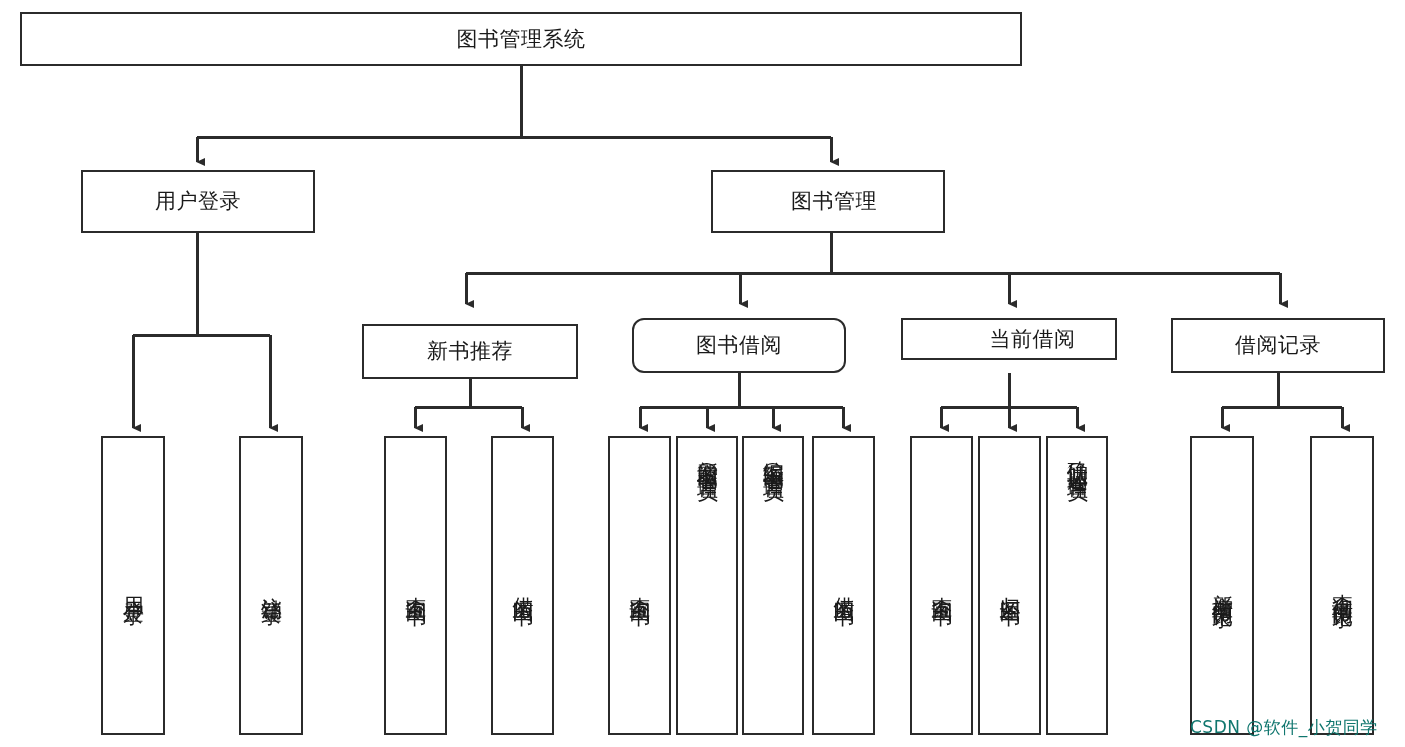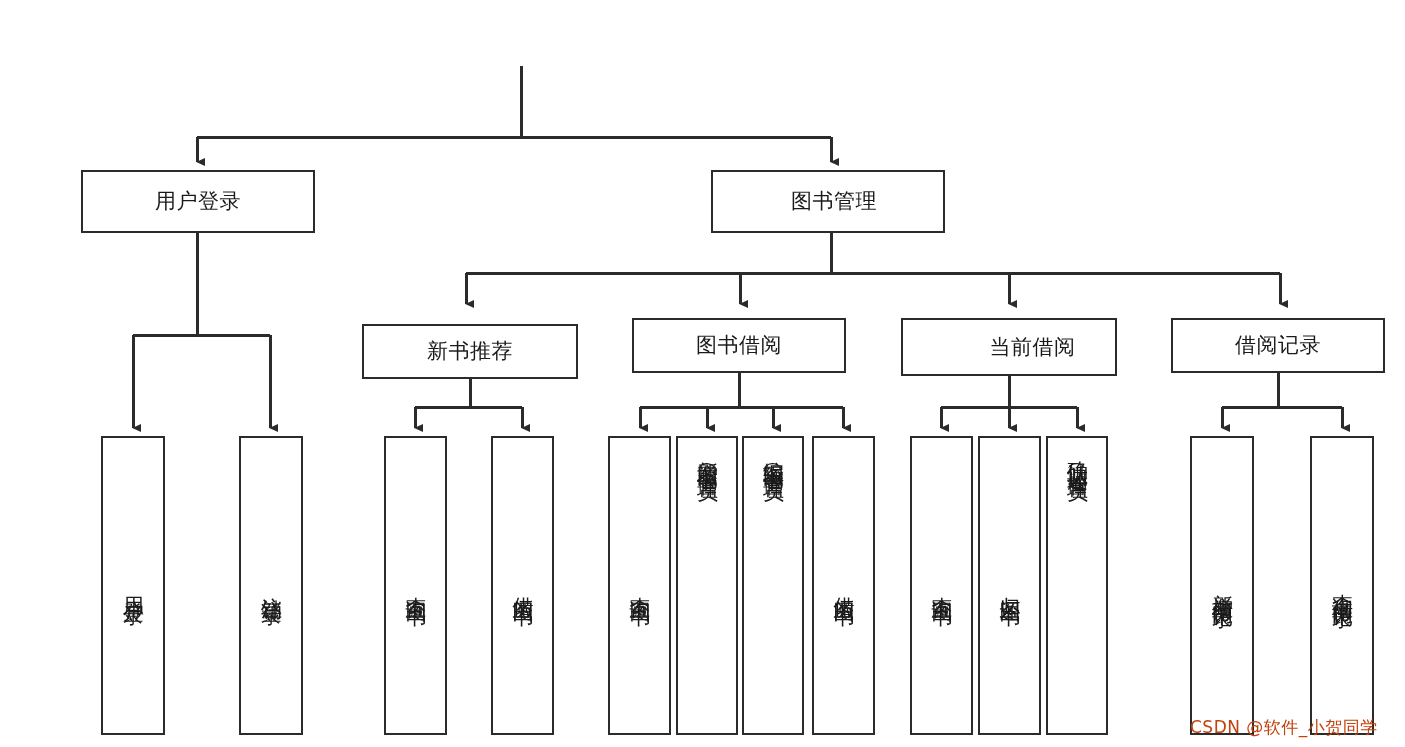--- a/index.html
+++ b/index.html
@@ -58,21 +58,21 @@
   }
   .node.vertical.top-aligned {
     align-items: flex-start;
     padding-top: 6px;
   }
   #watermark {
     position: absolute;
     left: 1190px;
     top: 716px;
     font-size: 17px;
-    color: #c2410c;
+    color: #0f766e;
     letter-spacing: 0.5px;
     white-space: nowrap;
     z-index: 5;
     font-family: "DejaVu Sans", "Liberation Sans", sans-serif;
   }
 </style>
 </head>
 <body>
 
 <div id="diagram-root">
@@ -120,35 +120,38 @@
       <path d="M1009,407 L1009,428" marker-end="url(#arrowhead)"></path>
       <path d="M1077,407 L1077,428" marker-end="url(#arrowhead)"></path>
 
       <path d="M1278,373 L1278,407"></path>
       <path d="M1222,407 L1342,407"></path>
       <path d="M1222,407 L1222,428" marker-end="url(#arrowhead)"></path>
       <path d="M1342,407 L1342,428" marker-end="url(#arrowhead)"></path>
     </g>
   </svg>
 
+  <div class="node horizontal" style="left:20px; top:12px; width:1002px; height:54px;">
+    <span class="label">图书管理系统</span>
+  </div>
 
   <div class="node horizontal" style="left:81px; top:170px; width:234px; height:63px;">
     <span class="label">用户登录</span>
   </div>
   <div class="node horizontal" style="left:711px; top:170px; width:234px; height:63px;padding-left:12px;">
     <span class="label">图书管理</span>
   </div>
 
   <div class="node horizontal" style="left:362px; top:318px; width:216px; height:55px;margin-top:6px;">
     <span class="label">新书推荐</span>
   </div>
-  <div class="node horizontal" style="left:632px; top:318px; width:214px; height:55px;">
+  <div class="node horizontal" style="left:632px; top:318px; width:214px; height:55px;border-radius:12px;">
     <span class="label">图书借阅</span>
   </div>
-  <div class="node horizontal" style="left:901px; top:318px; width:216px; height:58px;padding-left:47px;">
+  <div class="node horizontal" style="left:901px; top:318px; width:216px; height:42px;padding-left:47px;">
     <span class="label">当前借阅</span>
   </div>
   <div class="node horizontal" style="left:1171px; top:318px; width:214px; height:55px;font-family:Liberation Serif, serif;">
     <span class="label">借阅记录</span>
   </div>
 
   <div class="node vertical" style="left:101px; top:436px; width:64px; height:299px;">
     <span class="label">用户登录</span>
   </div>
   <div class="node vertical" style="left:239px; top:436px; width:64px; height:299px;">

